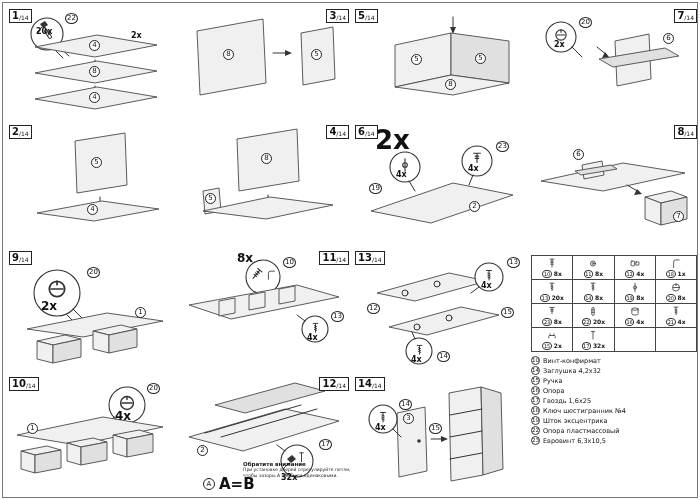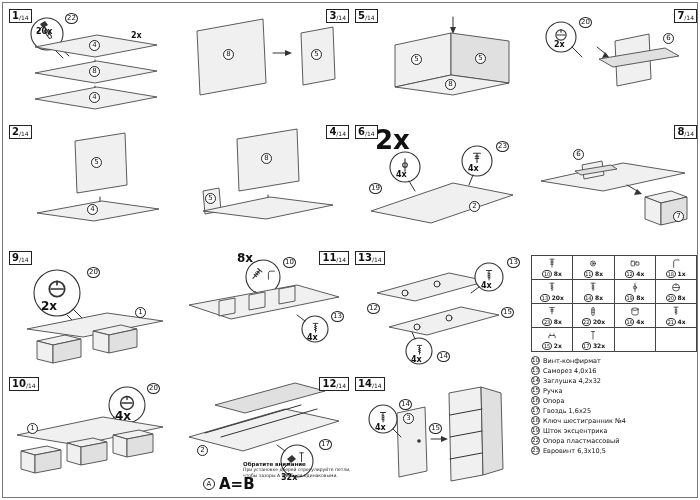--- a/index.html
+++ b/index.html
@@ -515,24 +515,20 @@
         </div>
       <div class="hcell"></div>
       <div class="hcell"></div>
     </div>
     <div class="plist">
       <div class="prow">
           <span class="pnum">10</span>
           <span class="pname">Винт-конфирмат</span>
         </div>
       <div class="prow">
-          <span class="pnum">13</span>
-          <span class="pname">Саморез 4,0х16</span>
-        </div>
-      <div class="prow">
           <span class="pnum">14</span>
           <span class="pname">Заглушка 4,2х32</span>
         </div>
       <div class="prow">
           <span class="pnum">15</span>
           <span class="pname">Ручка</span>
         </div>
       <div class="prow">
           <span class="pnum">16</span>
           <span class="pname">Опора</span>

